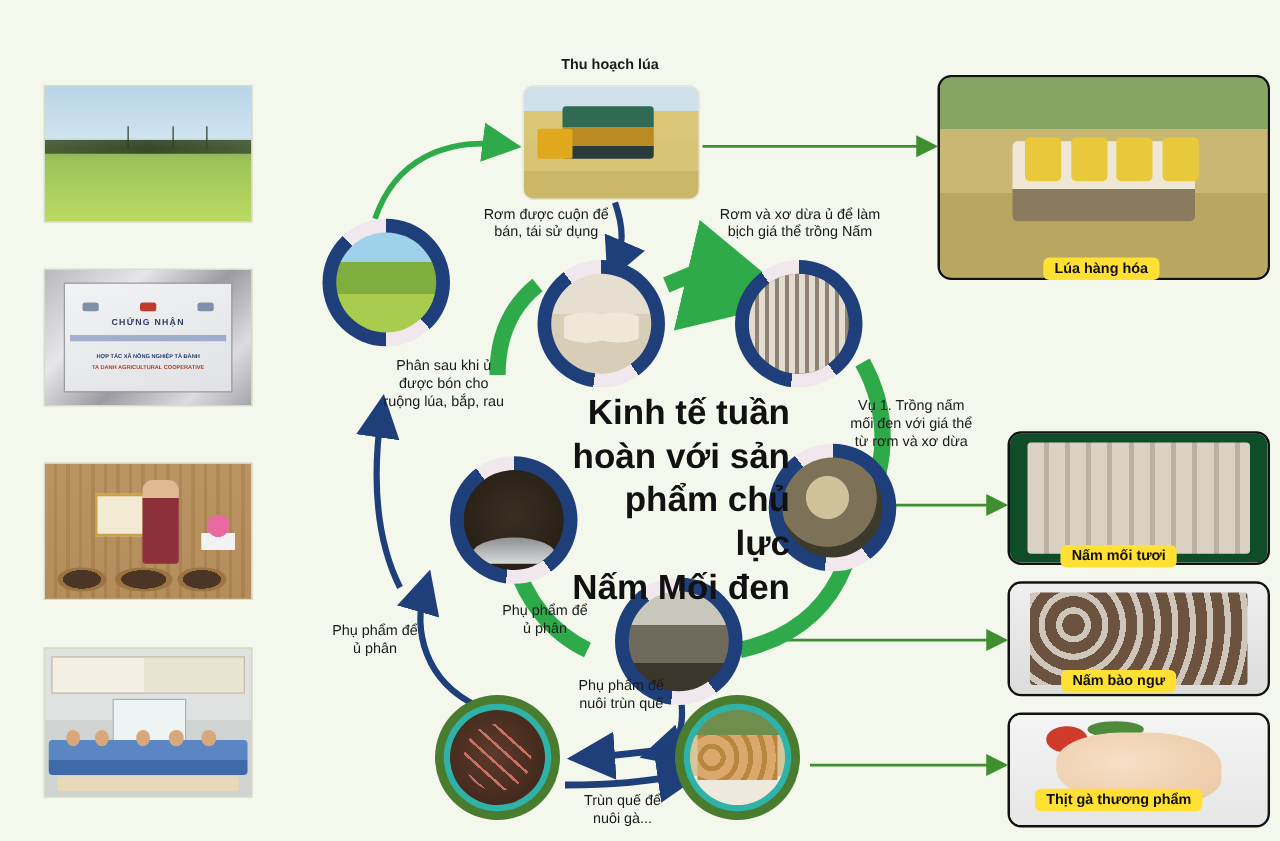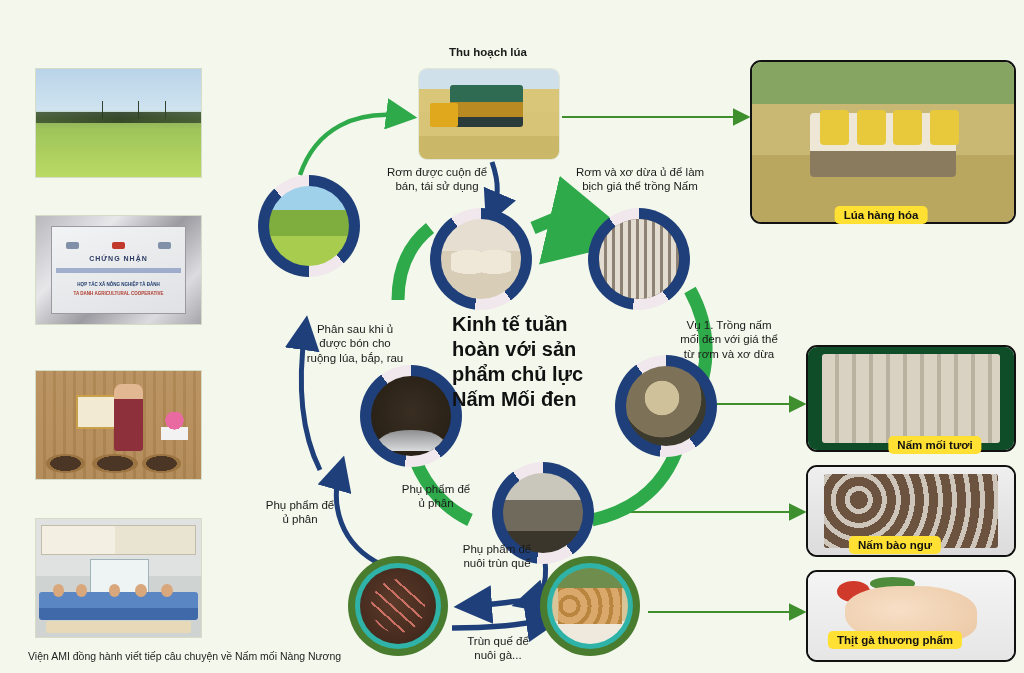--- a/index.html
+++ b/index.html
@@ -104,22 +104,22 @@
   .p-mushB .grid{position:absolute;inset:8%;
     background:repeating-radial-gradient(circle at 20% 35%,#6b5340 0 9px,#cfc6bb 9px 14px);border-radius:3px;}
   .p-chick{background:linear-gradient(180deg,#f4f4f4,#e6e6e6);}
   .p-chick .meat{position:absolute;left:18%;top:16%;width:64%;height:66%;
     background:radial-gradient(ellipse at 40% 40%,#f7dfc6,#eac6a2);border-radius:40% 45% 35% 50%;}
   .p-chick .tom{position:absolute;left:14%;top:10%;width:16%;height:24%;border-radius:50%;background:#cf3a2a;}
   .p-chick .veg{position:absolute;left:30%;top:6%;width:22%;height:14%;background:#4e8b3a;border-radius:50%;}
 
   
   #center-text{
-    left:452px;top:312px;width:180px;text-align:left;
-    font-size:20px;font-weight:bold;line-height:1.25;color:#111;
+    left:452px;top:312px;width:180px;text-align:right;
+    font-size:28px;font-weight:bold;line-height:1.25;color:#111;
   }
 
   
   .node{position:absolute;}
   .node .ring{position:absolute;inset:0;border-radius:50%;}
   .node .photo{position:absolute;border-radius:50%;overflow:hidden;}
 
   .p-paddy{background:linear-gradient(180deg,#9fd1ea 0 30%,#7fae3e 30% 62%,#a8cc4e 62% 100%);}
   .p-straw{background:linear-gradient(180deg,#e6ded0 0 40%,#d8cdb6 40% 100%);}
   .p-straw:after{content:"";position:absolute;left:12%;right:12%;top:28%;height:52%;
@@ -194,21 +194,20 @@
       <div class="tablerow"></div>
       <div class="head" style="left:10%"></div>
       <div class="head" style="left:24%"></div>
       <div class="head" style="left:44%"></div>
       <div class="head" style="left:60%"></div>
       <div class="head" style="left:76%"></div>
       <div class="desk"></div>
     </div>
   </div>
 
-  <div class="abs" id="footer-caption">Viện AMI đồng hành viết tiếp câu chuyện về Nấm mối Nàng Nương</div>
 
   <div class="abs" style="left:418px;top:46px;width:140px;text-align:center;font-size:11.5px;font-weight:bold;">Thu hoạch lúa</div>
   <div class="abs" id="harvest-photo">
     <div class="ph p-harv">
         <div class="mach"></div>
         <div class="arm"></div>
       </div>
   </div>
 
   <div class="abs rcard" style="left:750px;top:60px;width:262px;height:160px;">
@@ -220,21 +219,21 @@
       <div class="sack" style="left:68%"></div>
     </div>
   </div>
   <div class="abs badge" style="left:881px;top:206px;">Lúa hàng hóa</div>
 
   <div class="abs rcard" style="left:806px;top:345px;width:206px;height:103px;">
     <div class="ph p-mushA">
         <div class="grid"></div>
       </div>
   </div>
-  <div class="abs badge" style="left:895px;top:436px;margin-left:40px;">Nấm mối tươi</div>
+  <div class="abs badge" style="left:895px;top:436px;">Nấm mối tươi</div>
 
   <div class="abs rcard" style="left:806px;top:465px;width:206px;height:88px;">
     <div class="ph p-mushB">
         <div class="grid"></div>
       </div>
   </div>
   <div class="abs badge" style="left:895px;top:536px;">Nấm bào ngư</div>
 
   <div class="abs rcard" style="left:806px;top:570px;width:206px;height:88px;">
     <div class="ph p-chick">
@@ -339,21 +338,21 @@
   <div class="abs clabel" style="left:372px;top:165px;width:130px;">
     <div>Rơm được cuộn để</div>
     <div>bán, tái sử dụng</div>
   </div>
 
   <div class="abs clabel" style="left:560px;top:165px;width:160px;">
     <div>Rơm và xơ dừa ủ để làm</div>
     <div>bịch giá thể trồng Nấm</div>
   </div>
 
-  <div class="abs clabel" style="left:290px;top:286px;width:130px;margin-top:36px;">
+  <div class="abs clabel" style="left:290px;top:286px;width:130px;">
     <div>Phân sau khi ủ</div>
     <div>được bón cho</div>
     <div>ruộng lúa, bắp, rau</div>
   </div>
 
   <div class="abs clabel" style="left:250px;top:498px;width:100px;">
     <div>Phụ phẩm để</div>
     <div>ủ phân</div>
   </div>
 

